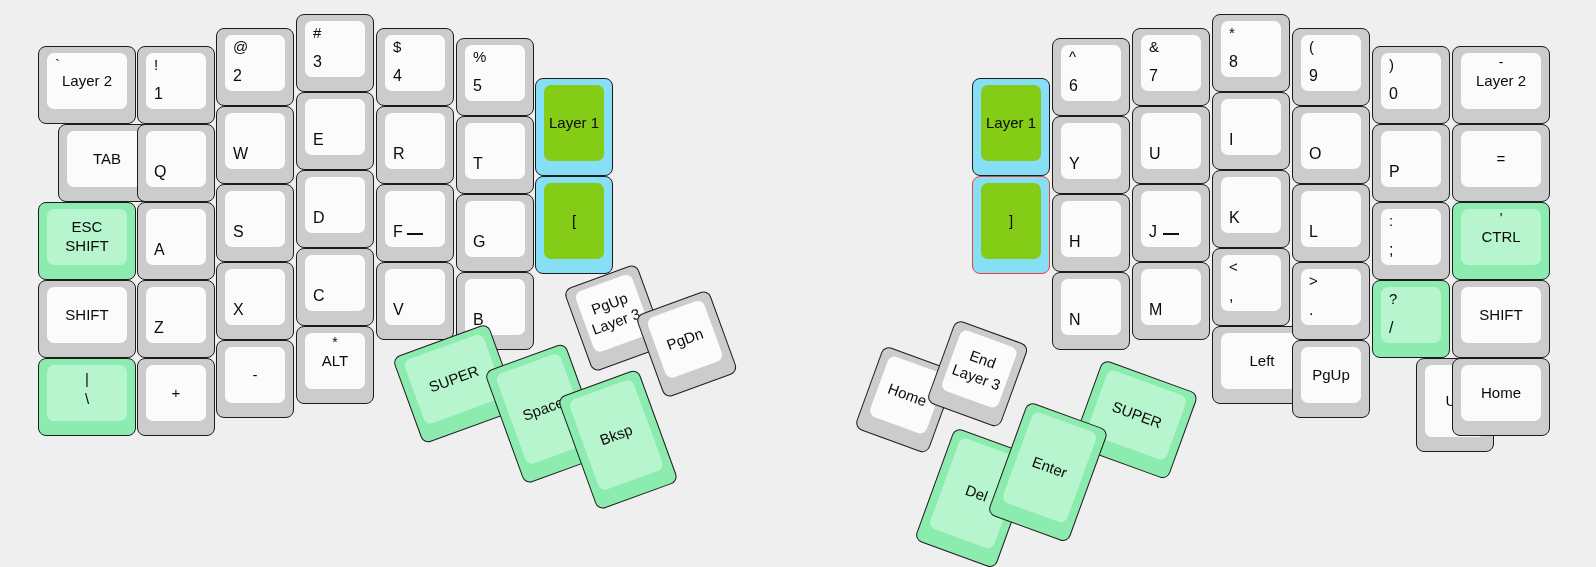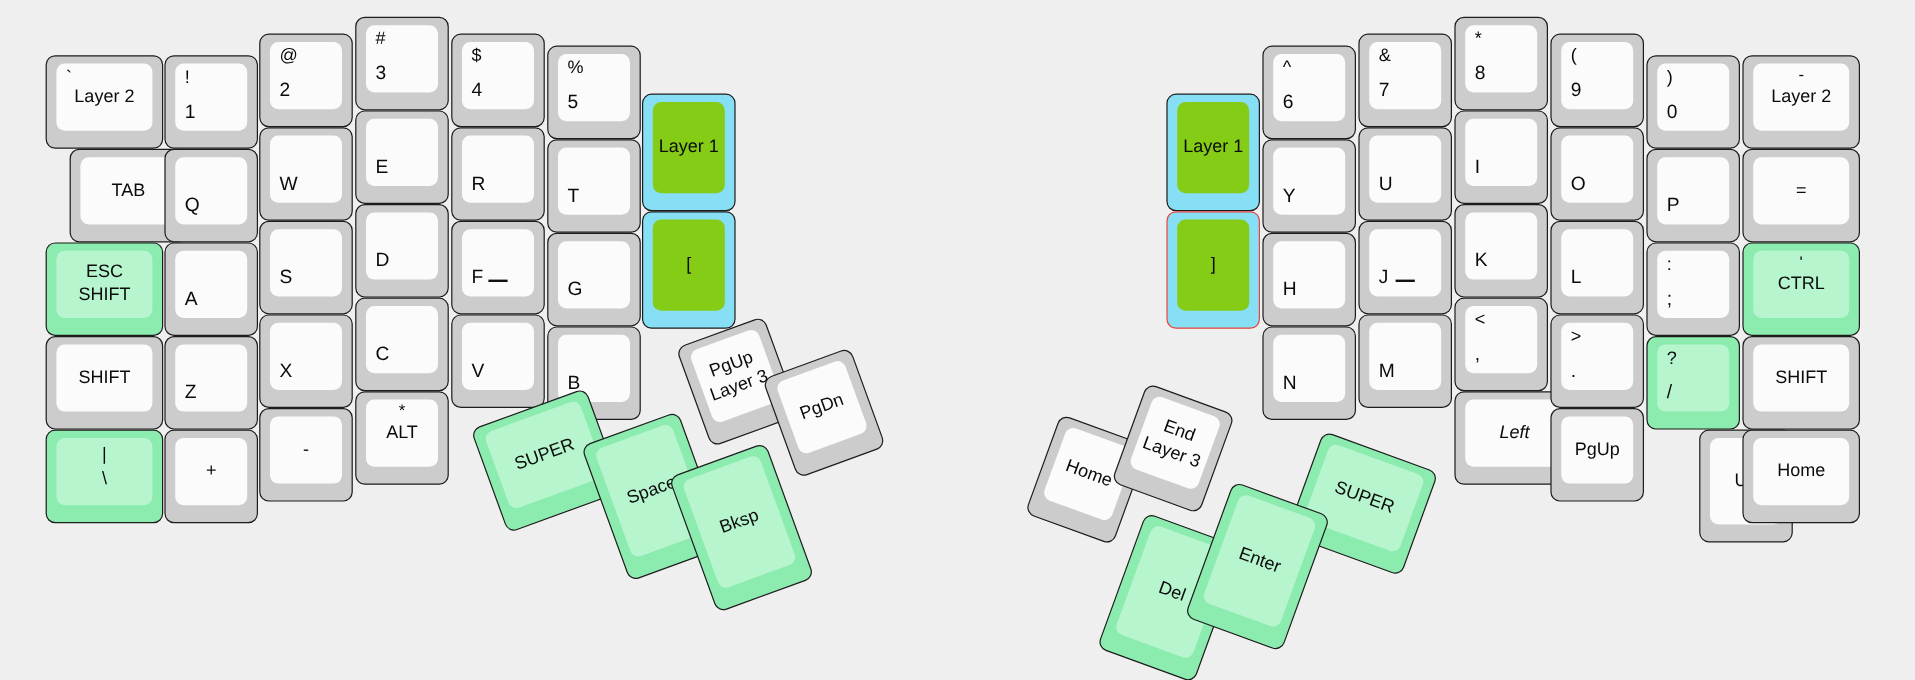--- a/index.html
+++ b/index.html
@@ -375,21 +375,21 @@
           <div class="top">
             <div class="lg base-bl">K</div>
           </div>
         </div>
         <div class="key" style="left: 1212px; top: 248px; width: 78px; height: 78px;">
           <div class="top">
             <div class="lg shift">&lt;</div>
             <div class="lg base-bl">,</div>
           </div>
         </div>
-        <div class="key" style="left: 1212px; top: 326px; width: 100px; height: 78px; font-style: italic;">
+        <div class="key" style="left: 1212px; top: 326px; width: 100px; height: 78px;">
           <div class="top">
             <div class="lg ctr">Left</div>
           </div>
         </div>
       </div>
       <div style="position: absolute; left: 0px; top: 0px;">
         <div class="key" style="left: 1292px; top: 28px; width: 78px; height: 78px;">
           <div class="top">
             <div class="lg shift">(</div>
             <div class="lg base-bl">9</div>

